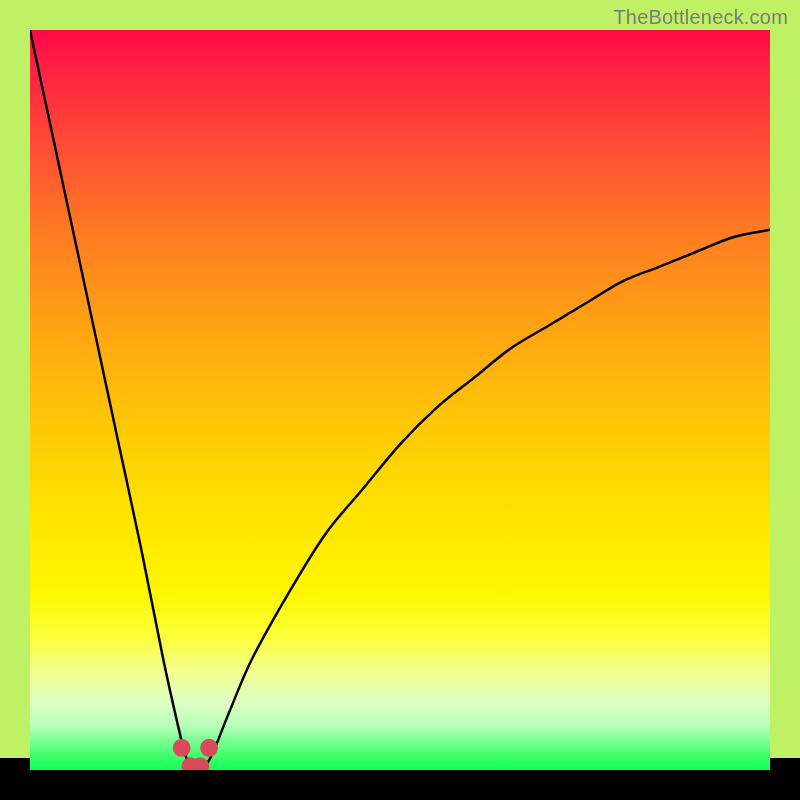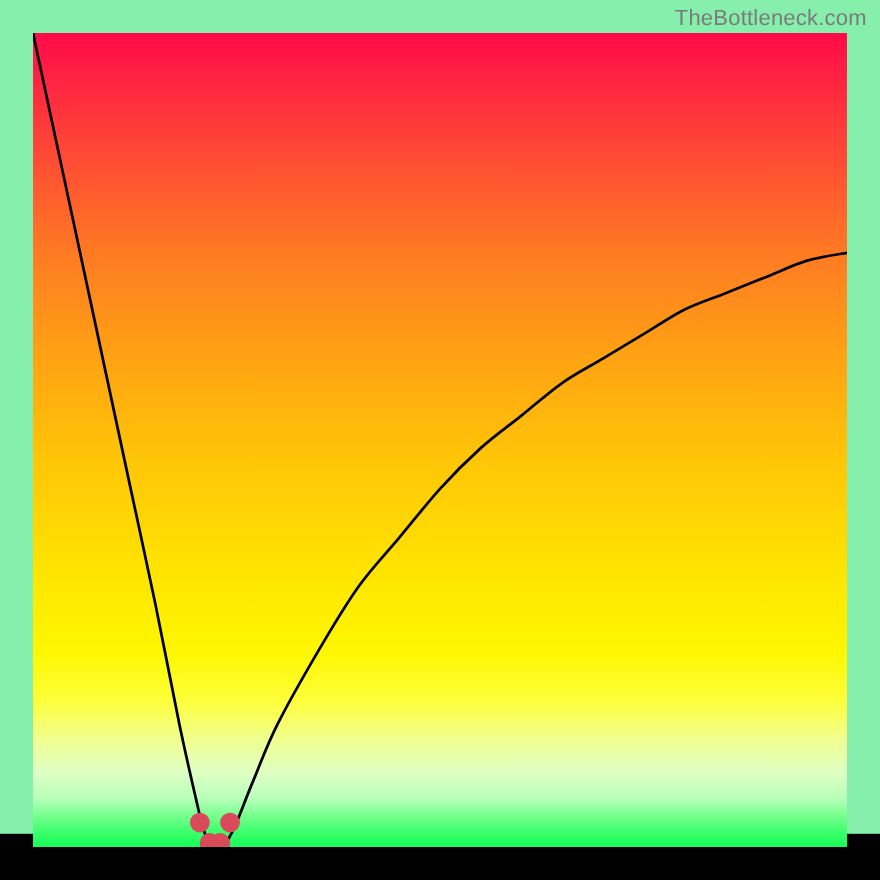--- a/index.html
+++ b/index.html
@@ -10,21 +10,21 @@
     overflow: hidden;
     background: #000;
     font-family: Arial, Helvetica, sans-serif;
   }
   .frame {
     position: absolute;
     left: 0;
     top: 0;
     width: 800px;
     height: 758px;
-    background: #86efac;
+    background: #bef264;
   }
   .plot {
     position: absolute;
     left: 30px;
     top: 30px;
     width: 740px;
     height: 740px;
     background: linear-gradient(to bottom,
       #ff0a48 0%,
       #ff2043 5%,

